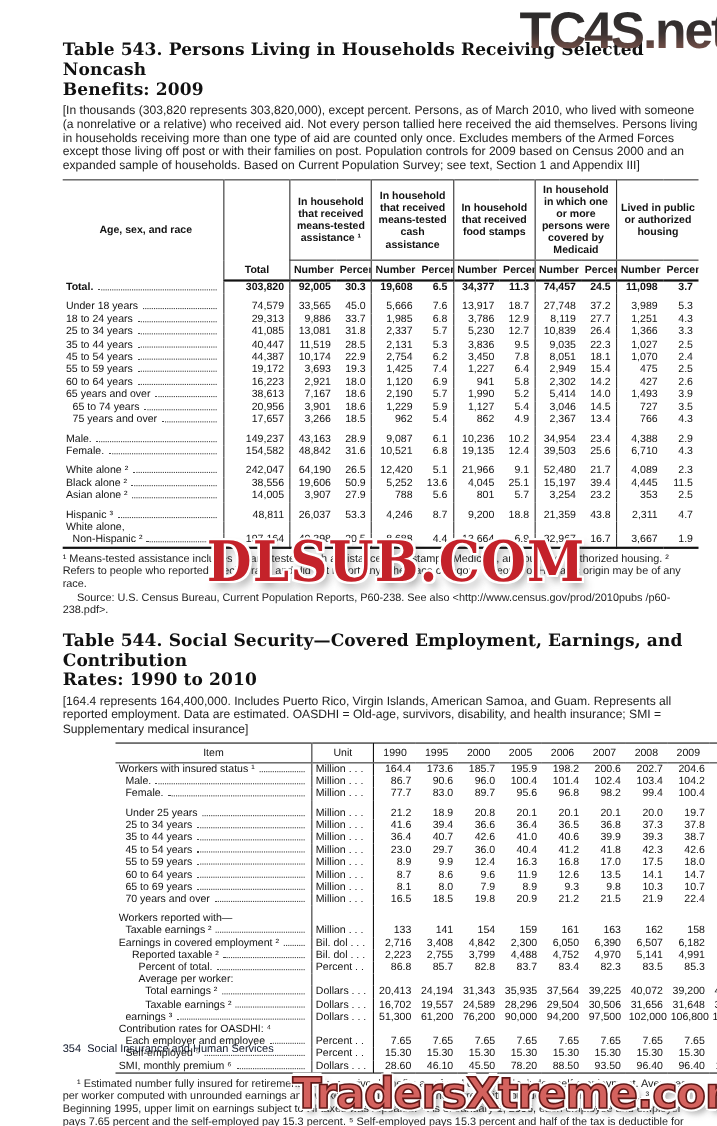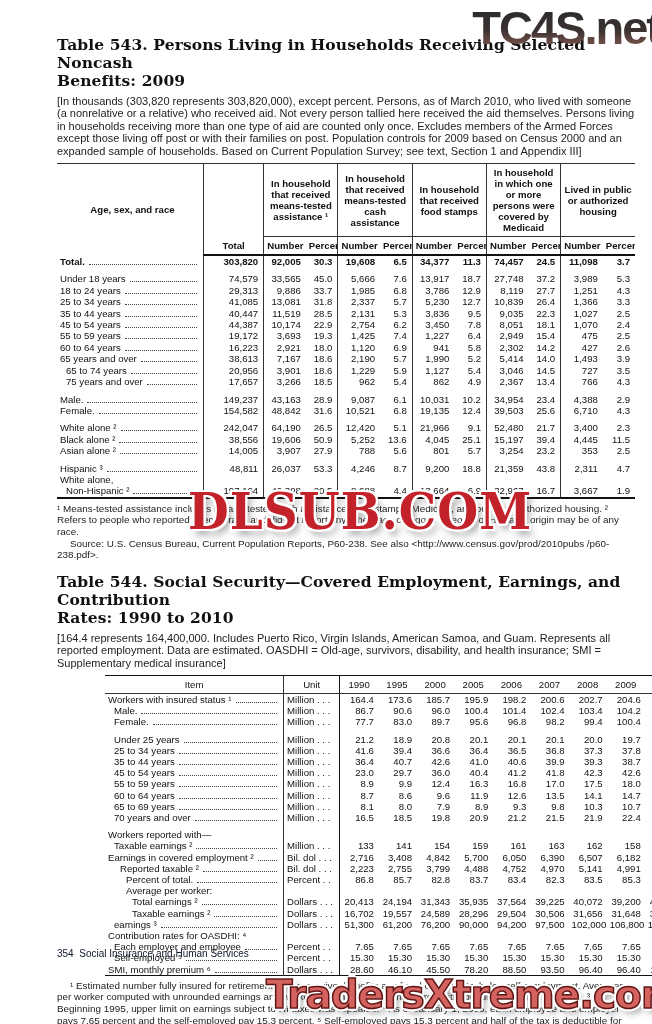--- a/index.html
+++ b/index.html
@@ -360,21 +360,21 @@
               <div class="lblrow">
                 <span class="lbl">Male.</span>
                 <span class="leader"></span>
               </div>
             </td>
             <td class="num vl">149,237</td>
             <td class="num vl">43,163</td>
             <td class="num">28.9</td>
             <td class="num vl">9,087</td>
             <td class="num">6.1</td>
-            <td class="num vl">10,031</td>
+            <td class="num vl">10,236</td>
             <td class="num">10.2</td>
             <td class="num vl">34,954</td>
             <td class="num">23.4</td>
             <td class="num vl">4,388</td>
             <td class="num">2.9</td>
           </tr>
           <tr>
             <td class="stub">
               <div class="lblrow">
                 <span class="lbl">Female.</span>
@@ -402,21 +402,21 @@
             </td>
             <td class="num vl">242,047</td>
             <td class="num vl">64,190</td>
             <td class="num">26.5</td>
             <td class="num vl">12,420</td>
             <td class="num">5.1</td>
             <td class="num vl">21,966</td>
             <td class="num">9.1</td>
             <td class="num vl">52,480</td>
             <td class="num">21.7</td>
-            <td class="num vl">3,400</td>
+            <td class="num vl">4,089</td>
             <td class="num">2.3</td>
           </tr>
           <tr>
             <td class="stub">
               <div class="lblrow">
                 <span class="lbl">Black alone ²</span>
                 <span class="leader"></span>
               </div>
             </td>
             <td class="num vl">38,556</td>
@@ -788,21 +788,21 @@
             <td class="stub">
               <div class="lblrow">
                 <span class="lbl">Earnings in covered employment ²</span>
                 <span class="leader"></span>
               </div>
             </td>
             <td class="unit vl">Bil. dol . . .</td>
             <td class="num vl2">2,716</td>
             <td class="num">3,408</td>
             <td class="num">4,842</td>
-            <td class="num">5,700</td>
+            <td class="num">2,300</td>
             <td class="num">6,050</td>
             <td class="num">6,390</td>
             <td class="num">6,507</td>
             <td class="num">6,182</td>
             <td class="num">6,326</td>
           </tr>
           <tr>
             <td class="stub ind2">
               <div class="lblrow">
                 <span class="lbl">Reported taxable ²</span>

